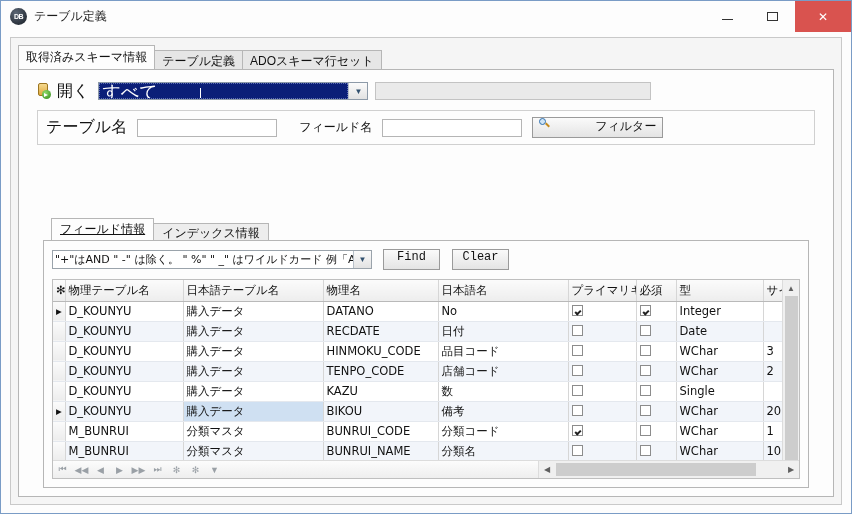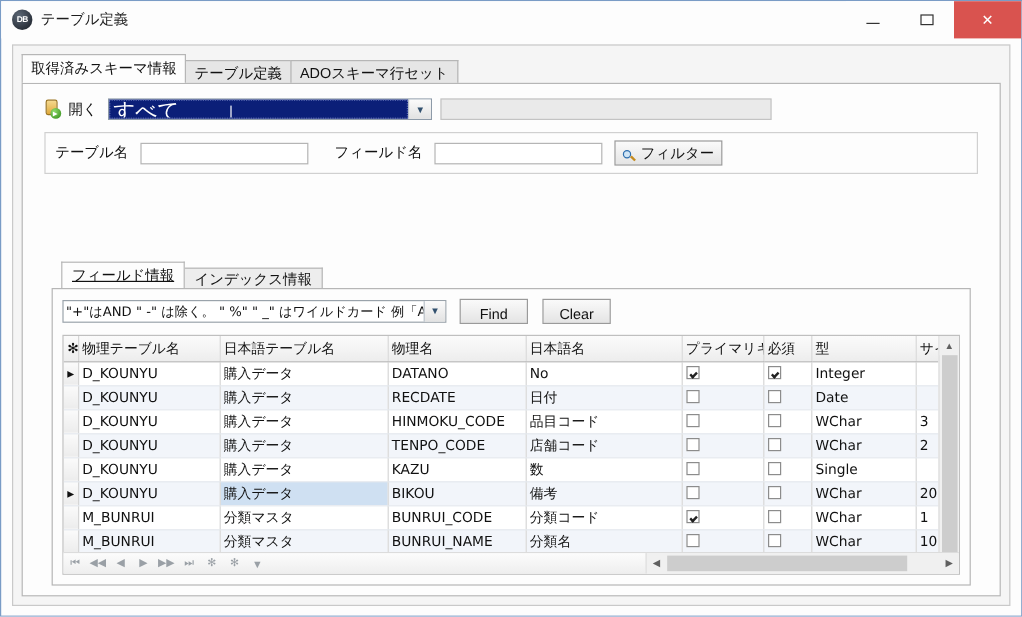--- a/index.html
+++ b/index.html
@@ -72,21 +72,21 @@
     box-sizing:border-box;
   }
   .open-icon .arrow{
     position:absolute;left:5px;top:7px;width:9px;height:9px;border-radius:50%;
     background:radial-gradient(circle at 35% 30%,#8ed96a,#2f8a17);
   }
   .open-icon .arrow::after{
     content:"";position:absolute;left:2px;top:2.5px;
     border-left:4px solid #fff;border-top:2.5px solid transparent;border-bottom:2.5px solid transparent;
   }
-  .lbl{font-size:12px;color:#111;}
+  .lbl{font-size:16px;color:#111;}
   .combo{
     margin-left:9px;width:270px;height:18px;display:flex;
     border:1px solid #8d9aa8;background:#fff;box-sizing:border-box;
   }
   .combo .val{
     flex:1;background:#0b1f78;color:#fff;font-size:18px;line-height:16px;
     padding-left:2px;position:relative;overflow:hidden;white-space:nowrap;
     border:1px dotted #5f6fb5;box-sizing:border-box;
   }
   .combo .val .caret{
@@ -112,22 +112,23 @@
   .ti{
     height:18px;border:1px solid #b5b5b5;background:#fff;box-sizing:border-box;
     font-size:12px;padding:0 3px;font-family:"Liberation Sans",sans-serif;color:#111;
   }
   .ti.tbl{width:140px;margin-left:10px;}
   .ti.fld{width:140px;margin-left:10px;}
   .filtergroup .lbl2{margin-left:22px;font-size:12px;color:#111;}
   .btn{
     height:21px;border:1px solid #9a9a9a;box-sizing:border-box;
     background:linear-gradient(to bottom,#fafafa,#e4e4e4);
-    font-size:12px;color:#111;display:flex;align-items:flex-end;justify-content:center;
-    font-family:Liberation Sans, sans-serif;
+    font-size:12px;color:#111;display:flex;align-items:flex-start;justify-content:center;
+    font-family:Liberation Mono, monospace;
+    gap:41px;
   }
   .btn.filterbtn{margin-left:10px;padding:0 6px;}
   .mag{
     width:12px;height:12px;margin-right:3px;position:relative;flex:none;
   }
   .mag::before{
     content:"";position:absolute;left:0;top:0;width:7px;height:7px;border-radius:50%;
     border:1.6px solid #2f6fae;box-sizing:border-box;background:#cfe4f5;
   }
   .mag::after{

